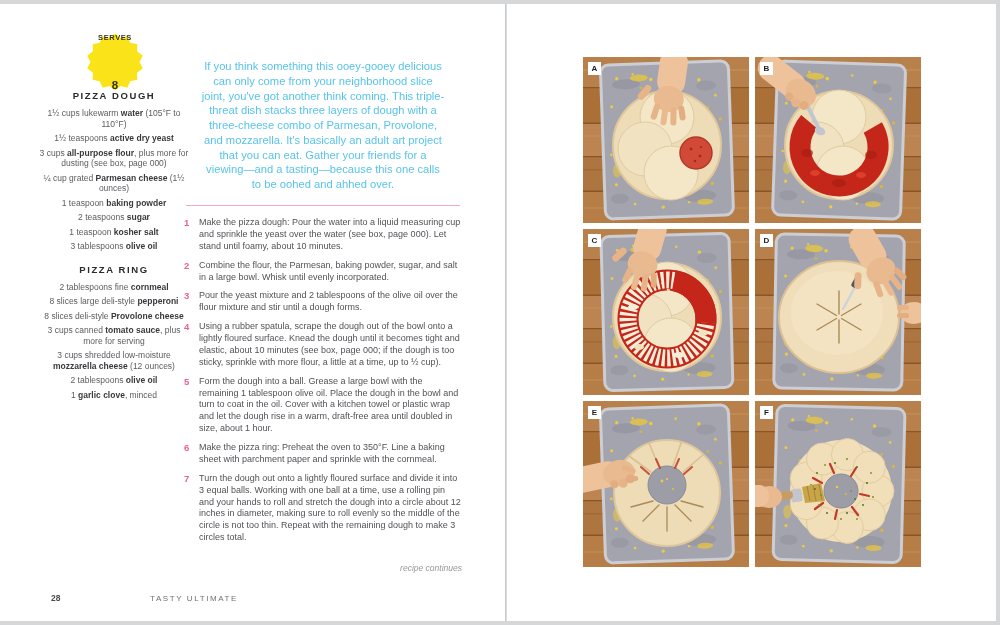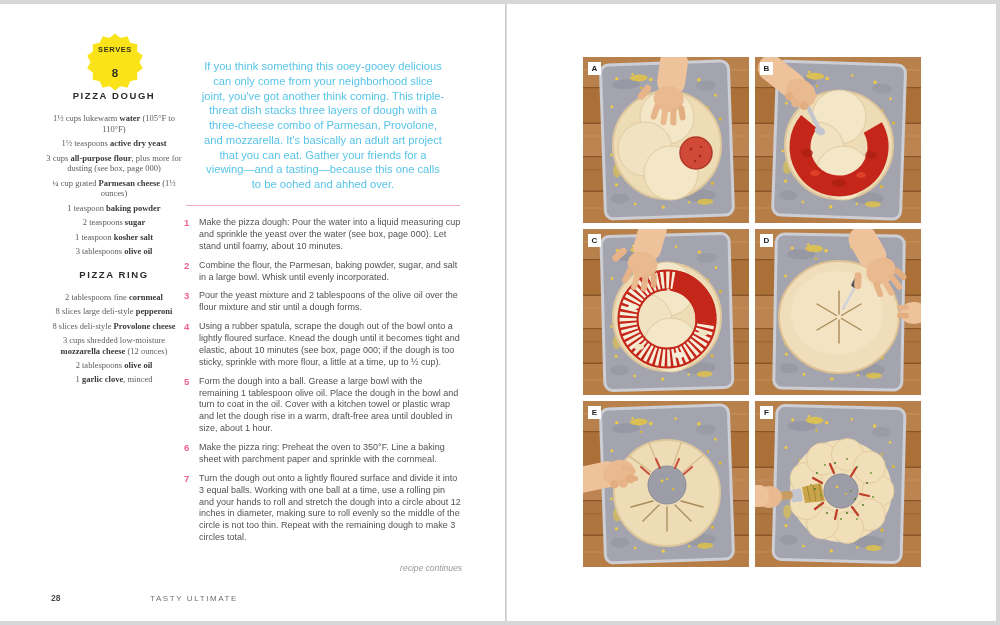--- a/index.html
+++ b/index.html
@@ -8,28 +8,28 @@
   .frame{position:absolute;background:#d6d7d8;z-index:40;}
   .frame.top{left:0;top:0;width:1000px;height:4px;}
   .frame.bottom{left:0;top:621px;width:1000px;height:4px;}
   .frame.right{left:996px;top:0;width:4px;height:625px;}
   .spine{position:absolute;left:505px;top:0;width:2px;height:625px;z-index:10;
          background:linear-gradient(to right,#bfc0c2,#e4e5e6);}
 
   
   .badge{position:absolute;left:86px;top:33px;width:58px;height:58px;}
   .badge .txt{position:absolute;left:0;top:0;width:58px;height:58px;display:flex;
-              flex-direction:column;align-items:center;justify-content:center;color:#33331c;gap:12px;}
+              flex-direction:column;align-items:center;justify-content:space-between;color:#33331c;gap:12px;}
   .badge .t1{font-size:7.5px;font-weight:bold;letter-spacing:.6px;}
   .badge .t2{font-size:11.5px;font-weight:bold;margin-top:1px;}
 
   .sidebar{position:absolute;left:33px;top:90px;width:162px;text-align:center;}
   .ing-header{font-size:9.5px;font-weight:bold;letter-spacing:1.6px;color:#2b2b2d;margin:0 0 7px;}
   .ing-header.second{margin-top:12px;}
-  .ing-list{list-style:none;margin:12px;padding:0;font-family:Liberation Serif, serif;}
+  .ing-list{list-style:none;margin:4px;padding:0;}
   .ing-list li{font-size:8.5px;line-height:1.27;color:#5c5c60;margin-bottom:3.6px;}
   .ing-list li b{color:#3a3a3e;}
 
   .main{position:absolute;left:184px;top:44px;width:278px;}
   .title{font-size:20px;font-weight:bold;letter-spacing:1.1px;color:#222124;
          text-align:center;margin:0;line-height:1.1;}
   .intro{font-size:11.2px;line-height:1.32;color:#58c4e9;text-align:center;margin:15px 16px 0;}
   .divider{border:0;border-top:1.5px solid #f3a8c3;margin:13px 2px 11px;}
   .steps{margin:0;padding:0;}
   .step{display:flex;gap:6px;margin-bottom:7px;}
@@ -161,20 +161,21 @@
         <li><span>1 teaspoon </span><b>baking powder</b></li>
         <li><span>2 teaspoons </span><b>sugar</b></li>
         <li><span>1 teaspoon </span><b>kosher salt</b></li>
         <li><span>3 tablespoons </span><b>olive oil</b></li>
       </ul>
       <h3 class="ing-header second">PIZZA RING</h3>
       <ul class="ing-list">
         <li><span>2 tablespoons fine </span><b>cornmeal</b></li>
         <li><span>8 slices large deli-style </span><b>pepperoni</b></li>
         <li><span>8 slices deli-style </span><b>Provolone cheese</b></li>
+        <li><span>3 cups canned </span><b>tomato sauce</b><span>, plus more for serving</span></li>
         <li><span>3 cups shredded low-moisture </span><b>mozzarella cheese</b><span> (12 ounces)</span></li>
         <li><span>2 tablespoons </span><b>olive oil</b></li>
         <li><span>1 </span><b>garlic clove</b><span>, minced</span></li>
       </ul>
     </div>
 
     <div class="main">
       <p class="intro">If you think something this ooey-gooey delicious can only come from your neighborhood slice joint, you've got another think coming. This triple-threat dish stacks three layers of dough with a three-cheese combo of Parmesan, Provolone, and mozzarella. It's basically an adult art project that you can eat. Gather your friends for a viewing—and a tasting—because this one calls to be oohed and ahhed over.</p>
       <hr class="divider">
       <div class="steps">

